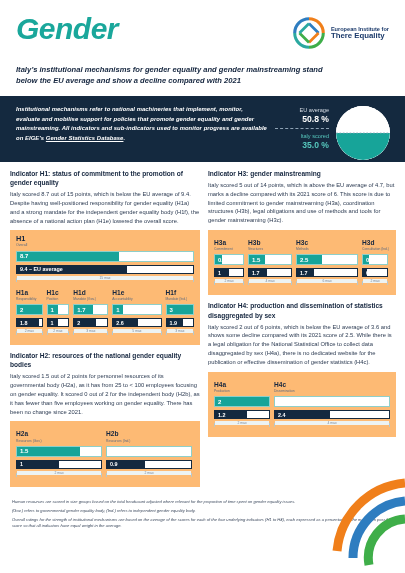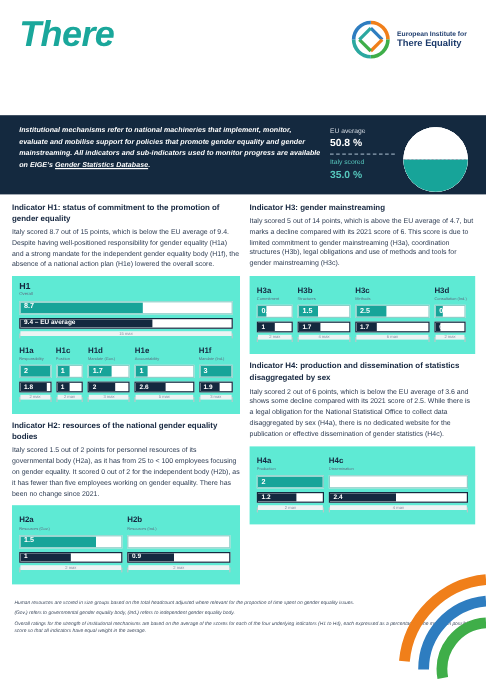--- a/index.html
+++ b/index.html
@@ -38,21 +38,21 @@
     background: #14293f; color: #ffffff;
     height: 66px; padding: 9px 14px 0 16px;
     display: flex; position: relative;
   }
   .banner-text {
     font-size: 5.9px; font-style: italic; font-weight: bold;
     line-height: 1.62; width: 252px; letter-spacing: .05px;
   }
   .banner-text a { color: #ffffff; text-decoration: underline; }
   .banner-right { display: flex; align-items: flex-start; gap: 6px; margin-left: 8px; padding-top: 2px; }
-  .stat-block { text-align: left; }
+  .stat-block { text-align: right; }
   .stat-eu-label { font-size: 5.6px; color: #d8dee6; display: block; }
   .stat-eu-val { font-size: 8.6px; font-weight: bold; color: #ffffff; display: block; margin-top: 1px; }
   .dash-sep { border-top: 1px dashed #8fa3b5; margin: 4px 0 4px 0; width: 54px; }
   .stat-it-label { font-size: 5.6px; color: #56c7bd; display: block; }
   .stat-it-val { font-size: 8.6px; font-weight: bold; color: #56c7bd; display: block; margin-top: 1px; }
   .donut { width: 56px; height: 56px; flex: none; margin-top: -2px; }
 
   
   .content { display: flex; gap: 8px; padding: 7px 10px 0 10px; }
   .col { width: 190px; }
@@ -60,21 +60,21 @@
   .ind-title {
     font-size: 6.6px; font-weight: bold; color: #15263f;
     line-height: 1.38; margin-bottom: 3px;
   }
   .ind-body {
     font-size: 5.8px; line-height: 1.52; color: #2c3b52;
     margin-bottom: 5px;
   }
 
   
-  .panel { background: #5eead4; padding: 5px 6px 7px 6px; margin-bottom: 6px; }
+  .panel { background: #fdba74; padding: 5px 6px 7px 6px; margin-bottom: 6px; }
   .grp-label { font-size: 7.4px; font-weight: bold; color: #15263f; line-height: 1; }
   .grp-sub { font-size: 3.6px; color: #5d6b80; line-height: 1; margin-top: 1.5px; }
 
   .bar-row { margin-top: 3px; }
   .bar-track {
     position: relative; height: 11px; background: #ffffff;
     border: 1px solid #8ecfc9; overflow: hidden;
   }
   .bar-track.dark { border: 1px solid #14293f; height: 9px; }
   .bar-fill { position: absolute; left: 0; top: 0; bottom: 0; background: #17a499; }
@@ -116,21 +116,21 @@
 
   
   .corner { position: absolute; right: 0; bottom: 0; width: 130px; height: 100px; pointer-events: none; }
 </style>
 </head>
 <body>
 
 <div class="page">
 
   <div class="header">
-    <div class="country-title">There</div>
+    <div class="country-title">Gender</div>
 
     <div class="logo-wrap">
       <svg class="logo-mark" viewBox="0 0 100 100">
         <g fill="none" stroke-width="9">
           <path d="M50 8 A42 42 0 0 1 92 50" stroke="#f07f1a"></path>
           <path d="M92 50 A42 42 0 0 1 50 92" stroke="#3fae49"></path>
           <path d="M50 92 A42 42 0 0 1 8 50" stroke="#2ba8a0"></path>
           <path d="M8 50 A42 42 0 0 1 50 8" stroke="#2e7dc0"></path>
         </g>
         <g fill="none" stroke-width="8">
@@ -139,20 +139,21 @@
           <path d="M50 78 L22 50" stroke="#3fae49"></path>
           <path d="M22 50 L50 22" stroke="#2ba8a0"></path>
         </g>
       </svg>
       <div class="logo-text">
         <span class="l1">European Institute for</span>
         <span class="l2">There Equality</span>
       </div>
     </div>
 
+    <div class="subtitle">Italy’s institutional mechanisms for gender equality and gender mainstreaming stand below the EU average and show a decline compared with 2021</div>
   </div>
 
   <div class="banner">
     <div class="banner-text">
       <span>Institutional mechanisms refer to national machineries that implement, monitor, evaluate and mobilise support for policies that promote gender equality and gender mainstreaming. All indicators and sub-indicators used to monitor progress are available on EIGE’s </span><a href="#">Gender Statistics Database</a><span>.</span>
     </div>
     <div class="banner-right">
       <div class="stat-block">
         <span class="stat-eu-label">EU average</span>
         <span class="stat-eu-val">50.8 %</span>

